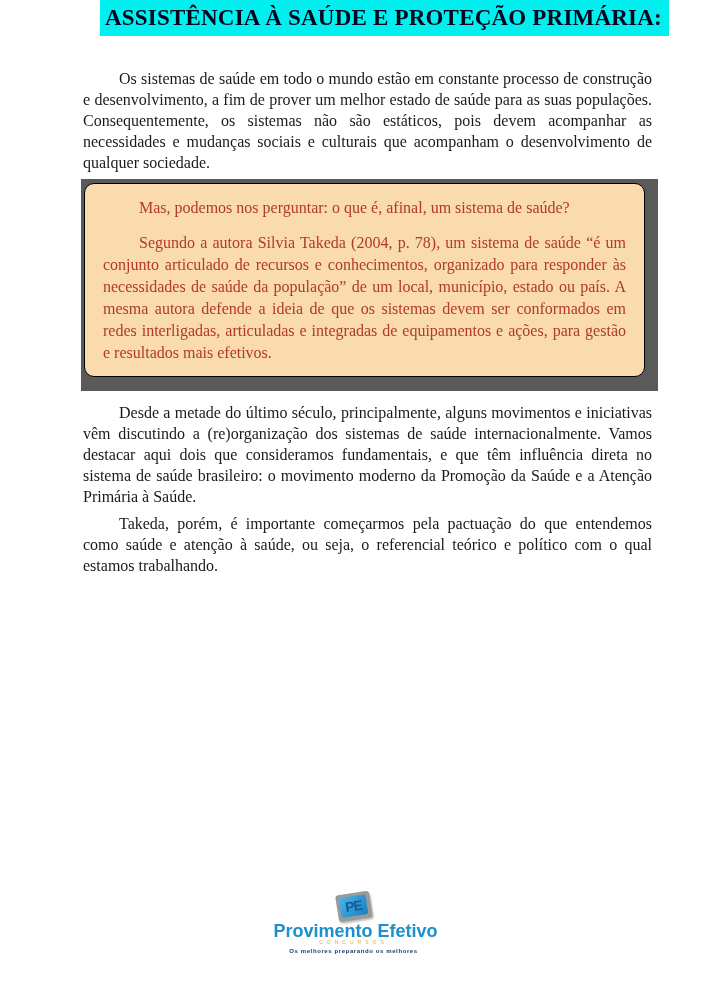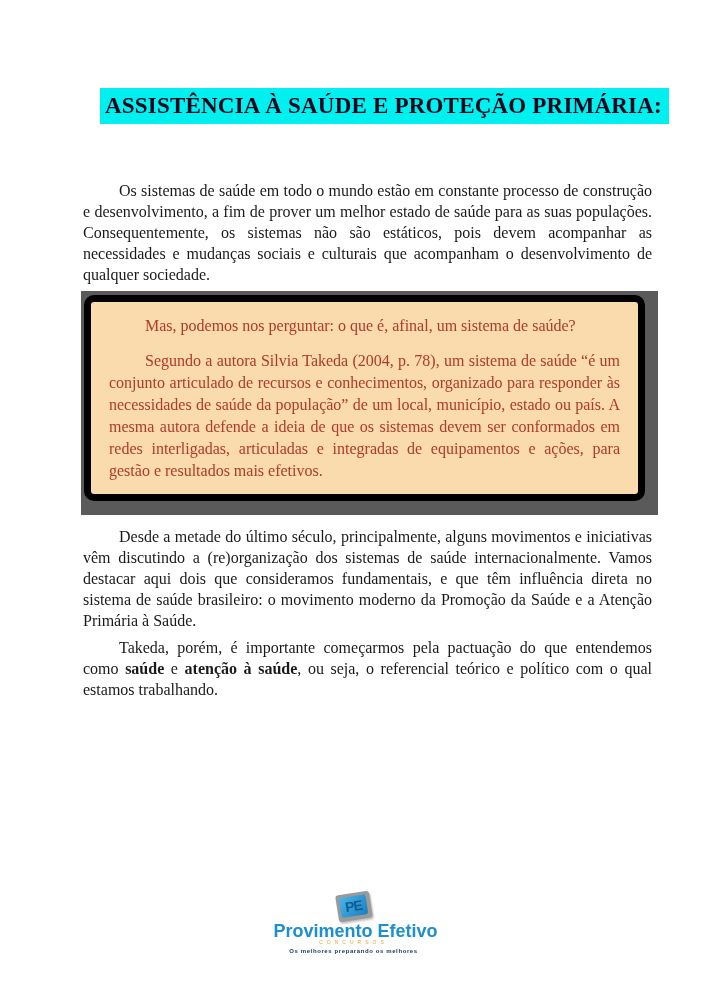--- a/index.html
+++ b/index.html
@@ -9,21 +9,21 @@
     width: 707px;
     height: 1000px;
     margin: 0 auto;
     background: #ffffff;
     font-family: "Liberation Serif", serif;
     color: #1a1a1a;
     overflow: hidden;
   }
 
   
-  .banner-row { padding-top: 88px; padding-left: 100px; }
+  .banner-row { padding-left: 100px; }
   .banner {
     display: inline-block;
     background: #00efef;
     color: #05051e;
     font-weight: bold;
     font-size: 23px;
     line-height: 1.1;
     padding: 5px 7px 6px 5px;
     letter-spacing: 0.2px;
     white-space: nowrap;
@@ -41,34 +41,34 @@
   }
 
   
   .bodytext {
     margin: 0 55px 0 83px;
     font-size: 16px;
     line-height: 21px;
     text-align: justify;
   }
   .bodytext p { text-indent: 36px; }
-  .p1 { margin-top: 56px; }
+  .p1 { margin-top: 32px; }
   .p2 { margin-top: 11px; }
   .p3 { margin-top: 6px; }
-  .b  { font-weight: bold; }
+  .b  { font-weight: normal; }
 
   
   .quote-shadow {
     margin: 6px 49px 0 81px;
     background: #5a5a5a;
     padding: 4px 13px 14px 3px;
   }
   .quote-box {
     background: #f9dbad;
-    border: 7px solid #000000;
+    border: 1px solid #000000;
     border-radius: 10px;
     padding: 13px 18px 12px 18px;
     color: #b23a2a;
     font-size: 16px;
     line-height: 22px;
     text-align: justify;
   }
   .quote-box p { text-indent: 36px; }
   .quote-box .q2 { margin-top: 13px; }
 

